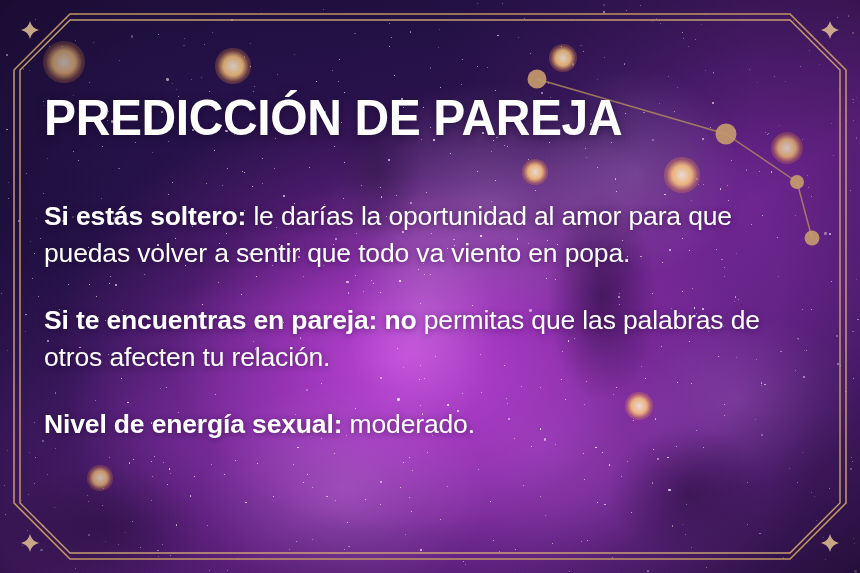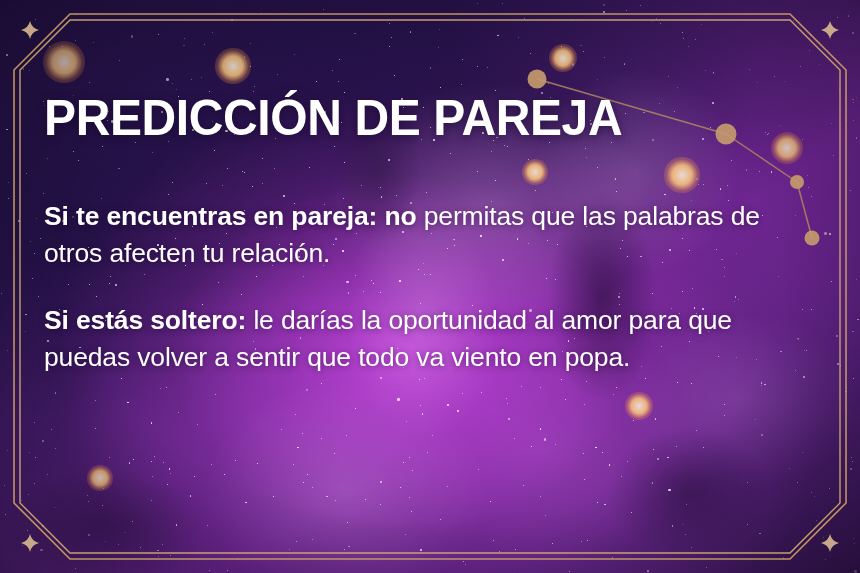--- a/index.html
+++ b/index.html
@@ -778,21 +778,24 @@
         <path d="M 830 21 Q 831.7 28.3 839 30 Q 831.7 31.7 830 39 Q 828.3 31.7 821 30 Q 828.3 28.3 830 21 Z" fill="#e3c294" opacity="0.85"></path>
         <path d="M 830 534 Q 831.7 541.3 839 543 Q 831.7 544.7 830 552 Q 828.3 544.7 821 543 Q 828.3 541.3 830 534 Z" fill="#e3c294" opacity="0.85"></path>
       </g>
   </svg>
 
   <div id="content">
     <div id="title">PREDICCIÓN DE PAREJA</div>
 
     <div id="body-copy">
       <p class="para">
+        <span class="lead">Si estás soltero:</span><span class="rest"> le darías la oportunidad al amor para que puedas volver a sentir que todo va viento en popa.</span>
+      </p>
+      <p class="para">
         <span class="lead">Si te encuentras en pareja: no</span><span class="rest"> permitas que las palabras de otros afecten tu relación.</span>
       </p>
       <p class="para">
-        <span class="lead">Si estás soltero:</span><span class="rest"> le darías la oportunidad al amor para que puedas volver a sentir que todo va viento en popa.</span>
+        <span class="lead">Nivel de energía sexual:</span><span class="rest"> moderado.</span>
       </p>
     </div>
   </div>
 
 </div>
 
 </body></html>

